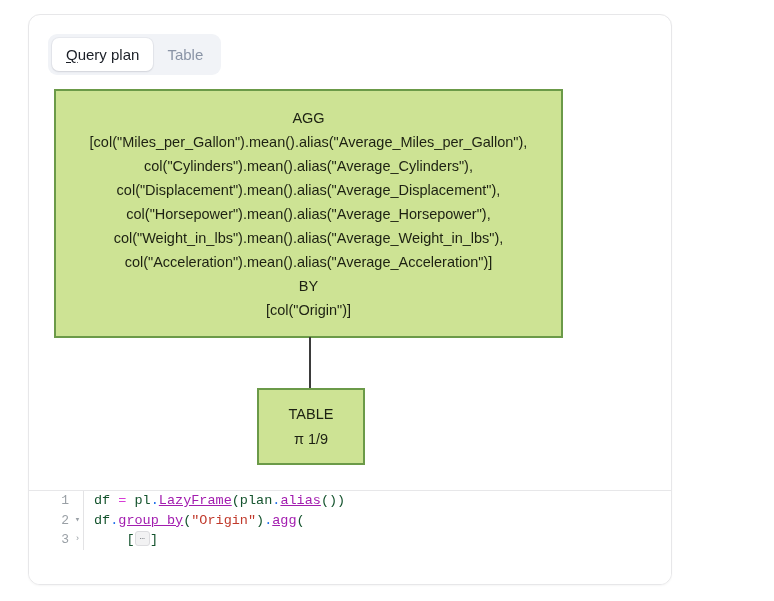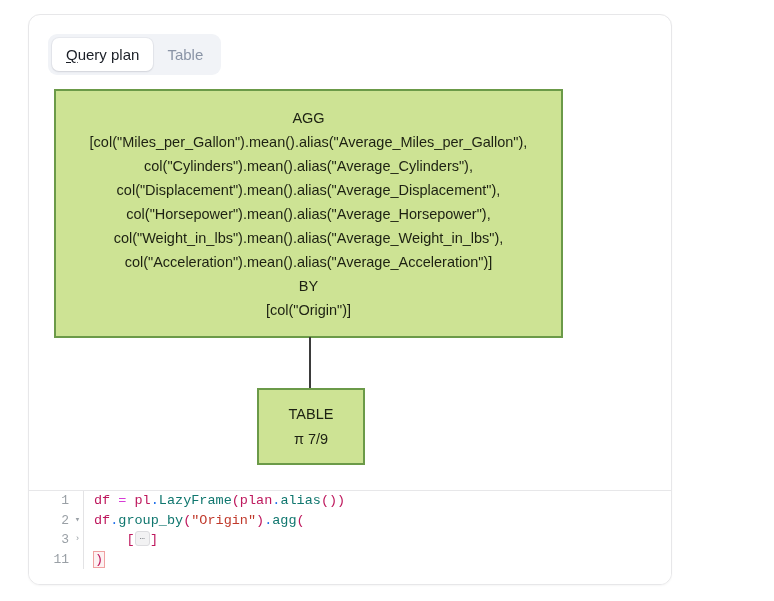--- a/index.html
+++ b/index.html
@@ -169,23 +169,23 @@
   .gsep {
     width: 1px;
     min-width: 1px;
     align-self: stretch;
     background: #e3e3e5;
     margin-right: 10px;
   }
   .code-text { white-space: pre; }
 
   
-  .t-plain { color: #be185d; }
+  .t-plain { color: #14532d; }
   .t-op    { color: #d73bd6; }
-  .t-fn    { color: #0f766e; }
+  .t-fn    { color: #a21caf; text-decoration: underline; }
   .t-punct { color: #1f6feb; }
   .t-str   { color: #c0392b; }
 
   .fold-widget {
     display: inline-block;
     background: #f2f2f3;
     border: 1px solid #dcdcdf;
     border-radius: 3px;
     color: #70757a;
     font-size: 9px;
@@ -223,21 +223,21 @@
       <div class="ln">col("Weight_in_lbs").mean().alias("Average_Weight_in_lbs"),</div>
       <div class="ln">col("Acceleration").mean().alias("Average_Acceleration")]</div>
       <div class="ln">BY</div>
       <div class="ln">[col("Origin")]</div>
     </div>
 
     <div id="edge-agg-table"></div>
 
     <div class="node" id="node-table">
       <div>TABLE</div>
-      <div>π 7/9</div>
+      <div>π 1/9</div>
     </div>
 
   </div>
 
   <div id="divider"></div>
 
   <div id="editor">
 
     <div class="code-row">
       <span class="gutter">1</span>
@@ -253,22 +253,16 @@
       <span class="code-text"><span class="t-plain">df</span><span class="t-punct">.</span><span class="t-fn">group_by</span><span class="t-plain">(</span><span class="t-str">"Origin"</span><span class="t-plain">)</span><span class="t-punct">.</span><span class="t-fn">agg</span><span class="t-plain">(</span></span>
     </div>
 
     <div class="code-row">
       <span class="gutter">3</span>
       <span class="fold">›</span>
       <span class="gsep"></span>
       <span class="code-text"><span class="t-plain">    [</span><span class="fold-widget">…</span><span class="t-plain">]</span></span>
     </div>
 
-    <div class="code-row">
-      <span class="gutter">11</span>
-      <span class="fold"></span>
-      <span class="gsep"></span>
-      <span class="code-text"><span class="t-plain bracket-match">)</span></span>
-    </div>
 
   </div>
 
 </div>
 
 </body></html>

